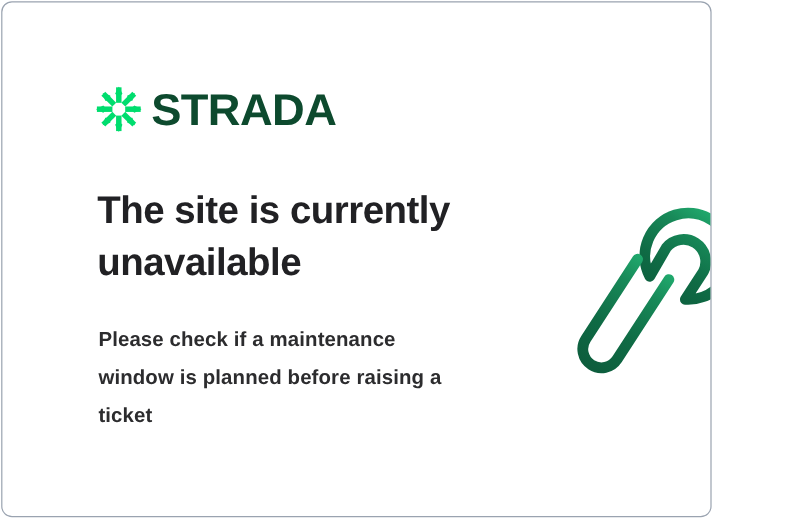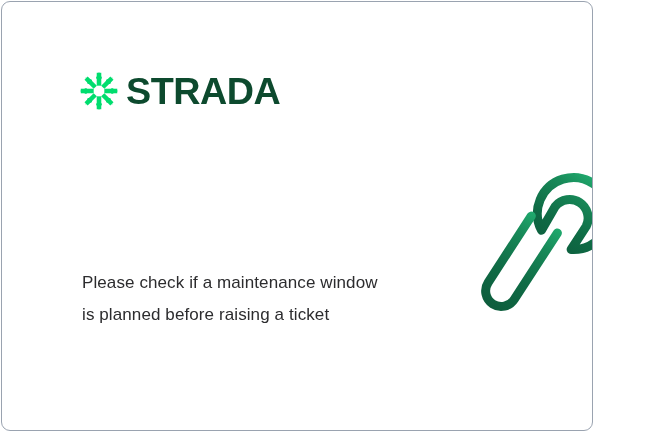--- a/index.html
+++ b/index.html
@@ -70,21 +70,21 @@
   }
 
   
   .bodycopy {
     position: absolute;
     left: 80px;
     top: 265px;
     width: 300px;
     margin: 0;
     font-size: 17px;
-    font-weight: normal;
+    font-weight: bold;
     line-height: 32px;
     letter-spacing: 0.1px;
     color: #2c2c2e;
   }
 
   
   .wrench {
     position: absolute;
     left: 452px;
     top: 152px;
@@ -127,20 +127,21 @@
           <rect x="44" y="2" width="12" height="34" transform="rotate(225 50 50)"></rect>
           <rect x="44" y="2" width="12" height="34" transform="rotate(315 50 50)"></rect>
         </g>
       </g>
 
       <circle cx="50" cy="50" r="7" fill="#ffffff"></circle>
     </svg>
     <span class="brand-word">STRADA</span>
   </div>
 
+  <h1 class="headline">The site is currently unavailable</h1>
 
   <p class="bodycopy">Please check if a maintenance window is planned before raising a ticket</p>
 
   <svg class="wrench" viewBox="0 0 164 160">
     <defs>
       <linearGradient id="wrenchGrad" x1="0" y1="1" x2="1" y2="0">
         <stop offset="0%" stop-color="#0d5c3c"></stop>
         <stop offset="35%" stop-color="#0f6b45"></stop>
         <stop offset="70%" stop-color="#188a59"></stop>
         <stop offset="100%" stop-color="#24b877"></stop>

